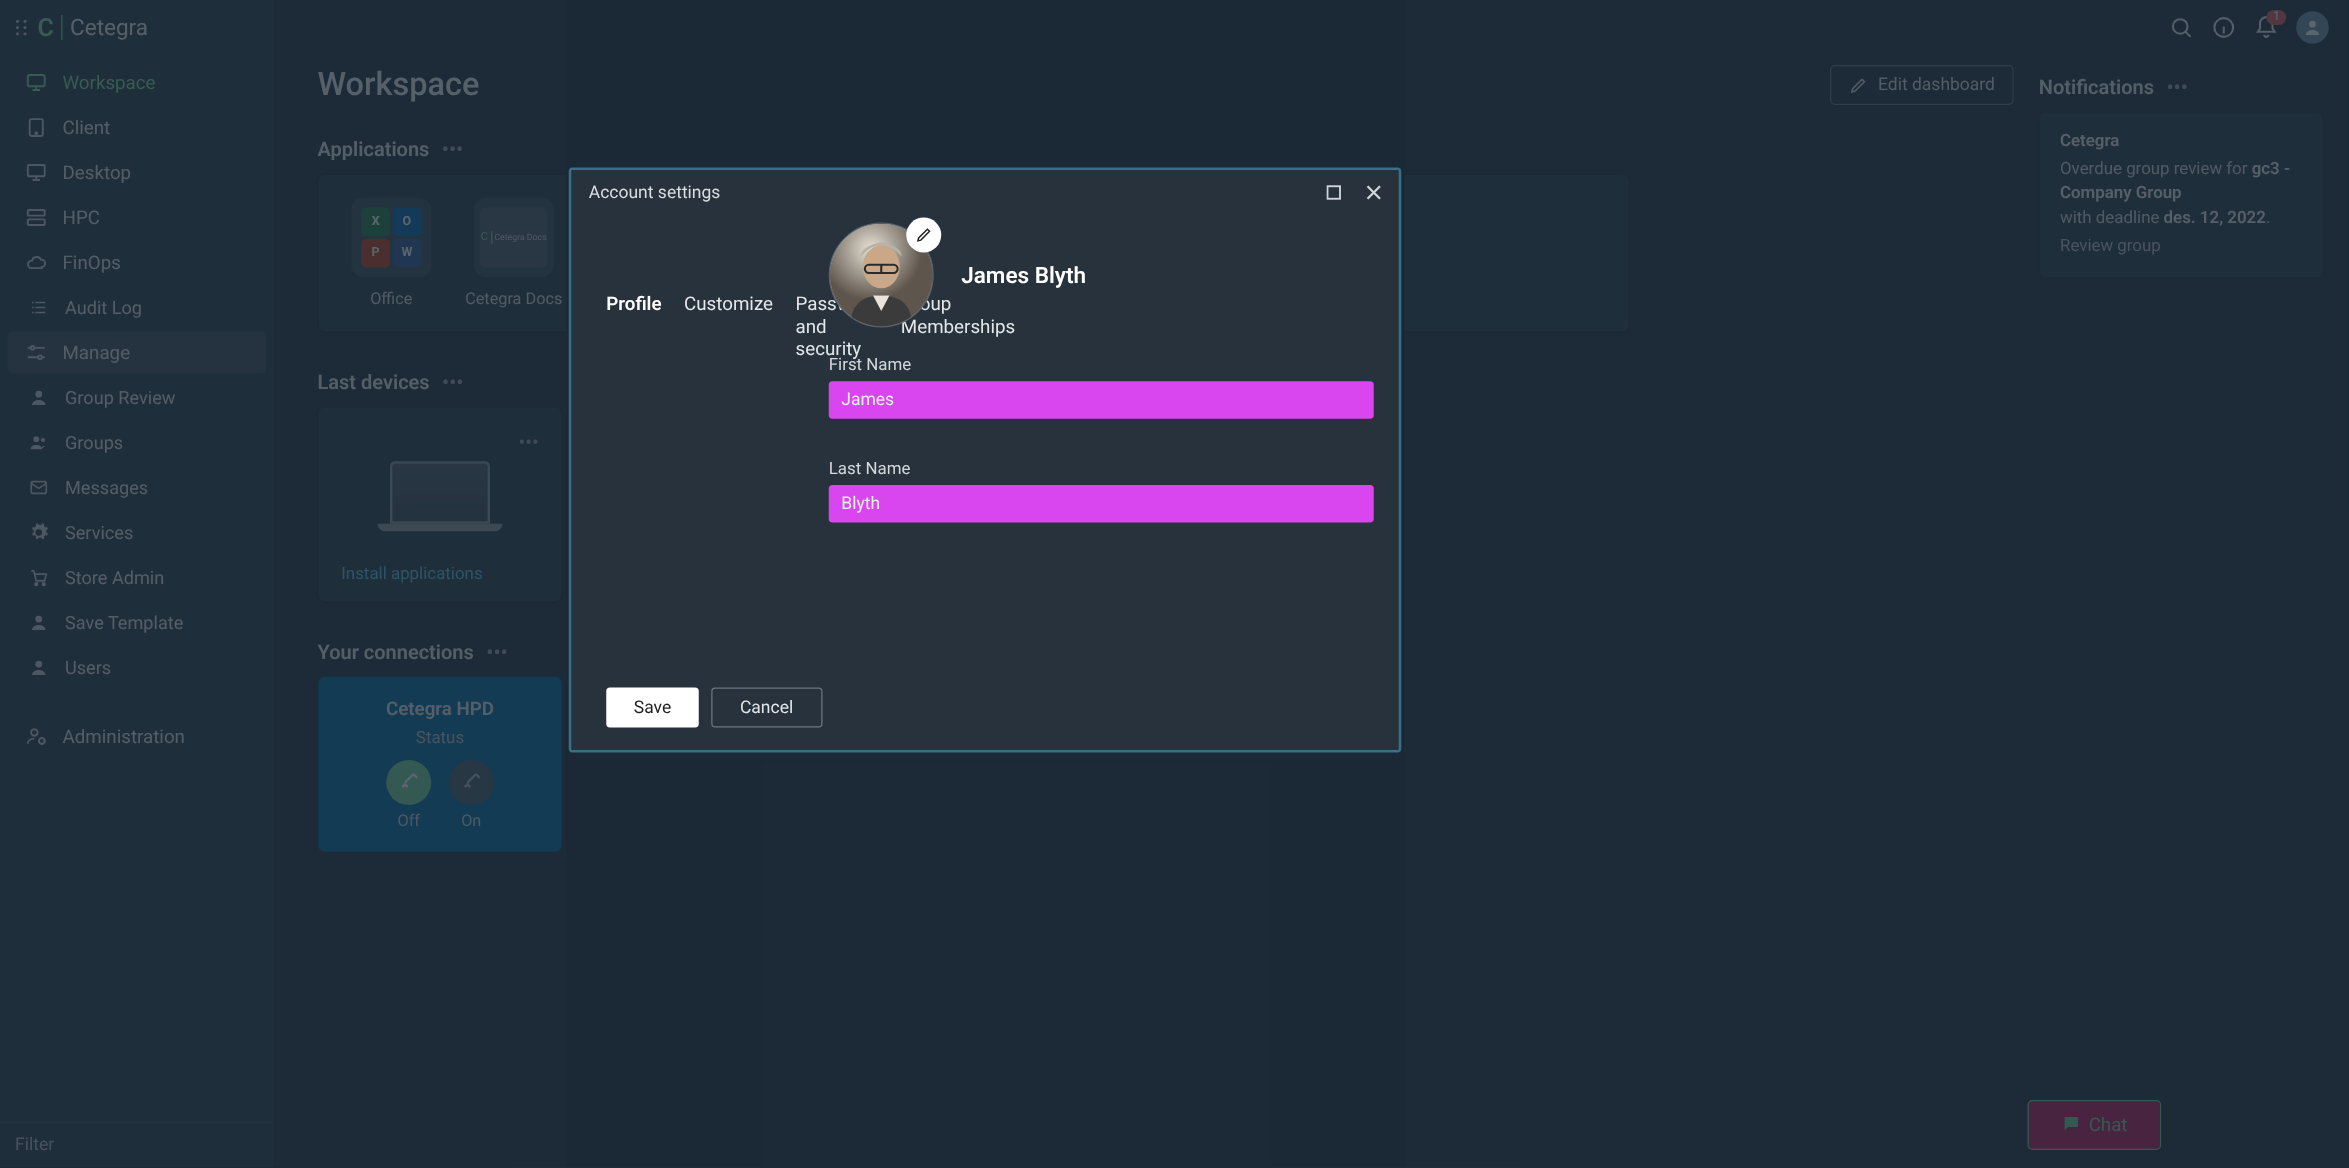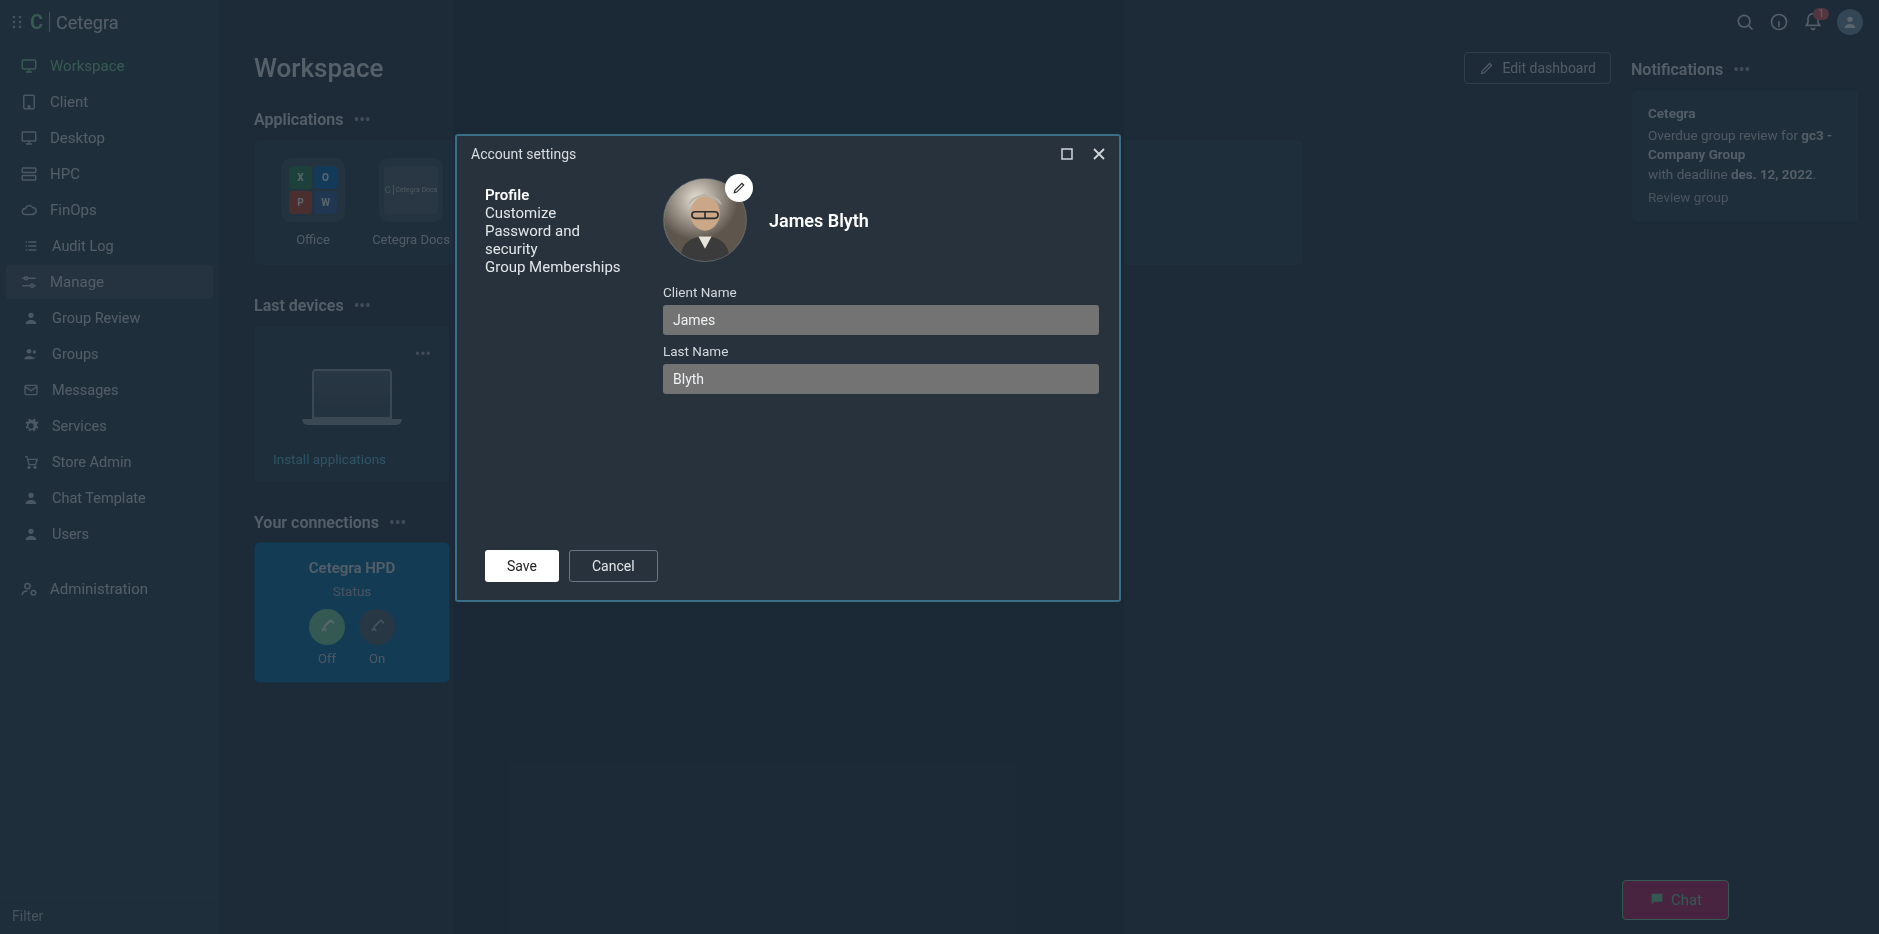--- a/index.html
+++ b/index.html
@@ -82,32 +82,32 @@
 .chat-pill { position: fixed; right: 150px; bottom: 14px; border: 1px solid #6fd39a; border-radius: 4px; padding: 10px 26px; display: flex; align-items: flex-start; gap: 6px; color: #6fd39a; font-size: 15px; cursor: pointer; background: #be185d; }
 
 
 .overlay { position: fixed; inset: 0; background: rgba(28,42,54,0.72); display: flex; justify-content: center; z-index: 50; }
 .modal-wrap { position: fixed; left: 453px; top: 0; width: 671px; height: 100%; z-index: 49; background: #1a2a37; }
 .modal { position: fixed; left: 455px; top: 134px; width: 666px; background: #28323c; border: 2px solid #3a6f88; border-radius: 3px; z-index: 60; display: flex; flex-direction: column; }
 .modal-hdr { display: flex; align-items: center; justify-content: space-between; padding: 10px 14px 8px; font-size: 14px; color: #d9dee3; }
 .modal-hdr-icons { display: flex; gap: 20px; }
 .modal-hdr-icons span { cursor: pointer; color: #cfd5da; font-size: 13px; }
 .modal-body { display: flex; flex: 1; padding: 8px 20px 18px 28px; gap: 28px; min-height: 380px; }
-.modal-nav { width: 150px; display: flex; flex-direction: column; padding-top: 8px; }
+.modal-nav { width: 150px; display: flex; flex-direction: row; gap: 18px; padding-top: 8px; margin-top: 48px; }
 .modal-nav-item { font-size: 15px; color: #e3e7ea; cursor: pointer; }
 .modal-nav-item.active { font-weight: 600; color: #fff; }
 .modal-content { flex: 1; }
 .profile-row { display: flex; align-items: center; gap: 22px; margin-bottom: 22px; }
 .avatar-wrap { position: relative; width: 84px; height: 84px; }
 .avatar-circle { width: 84px; height: 84px; border-radius: 50%; background: radial-gradient(circle at 35% 30%, #d8cfc4, #6a6058); border: 1px solid #58636d; overflow: hidden; }
 .avatar-circle svg { width: 100%; height: 100%; }
 .avatar-edit { position: absolute; top: -4px; right: -6px; width: 28px; height: 28px; border-radius: 50%; background: #fff; display: flex; align-items: center; justify-content: center; cursor: pointer; }
 .profile-name { font-size: 18px; font-weight: 600; color: #fff; }
 .field-label { font-size: 13.5px; color: #d3d8dd; margin-bottom: 5px; display: block; }
-.field-input { width: 100%; background: #737373; border: none; border-radius: 3px; padding: 7px 10px; color: #eef1f3; font-size: 14px; margin-bottom: 8px; outline: none; }
+.field-input { width: 100%; background: #d946ef; border: none; border-radius: 3px; padding: 7px 10px; color: #eef1f3; font-size: 14px; margin-bottom: 32px; outline: none; }
 .modal-ftr { display: flex; gap: 10px; padding: 0 0 18px 28px; }
 .btn { padding: 7px 22px; border-radius: 3px; font-size: 14px; cursor: pointer; }
 .btn-primary { background: #fff; color: #222; border: none; }
 .btn-secondary { background: transparent; color: #e3e7ea; border: 1px solid #6a7682; }
 
 svg { display: block; }
 </style>
 </head>
 <body>
 
@@ -245,21 +245,21 @@
           </span>
         <span>Store Admin</span>
       </div>
       <div class="nav-item sub">
         <span class="ic">
             <svg width="16" height="16" viewBox="0 0 24 24" fill="currentColor">
               <circle cx="12" cy="8" r="4"></circle>
               <path d="M4 21c0-4 4-6 8-6s8 2 8 6"></path>
             </svg>
           </span>
-        <span>Chat Template</span>
+        <span>Save Template</span>
       </div>
       <div class="nav-item sub">
         <span class="ic">
             <svg width="16" height="16" viewBox="0 0 24 24" fill="currentColor">
               <circle cx="12" cy="8" r="4"></circle>
               <path d="M4 21c0-4 4-6 8-6s8 2 8 6"></path>
             </svg>
           </span>
         <span>Users</span>
       </div>
@@ -462,21 +462,21 @@
           </div>
           <div class="avatar-edit">
             <svg width="14" height="14" viewBox="0 0 24 24" fill="none" stroke="#222" stroke-width="2">
                 <path d="M4 20l4-1L20 7l-3-3L5 16z"></path>
               </svg>
           </div>
         </div>
         <div class="profile-name">James Blyth</div>
       </div>
 
-      <label class="field-label">Client Name</label>
+      <label class="field-label">First Name</label>
       <input class="field-input" value="James" style="">
       <label class="field-label">Last Name</label>
       <input class="field-input" value="Blyth" style="">
     </div>
   </div>
   <div class="modal-ftr">
     <button class="btn btn-primary">Save</button>
     <button class="btn btn-secondary">Cancel</button>
   </div>
 </div>

